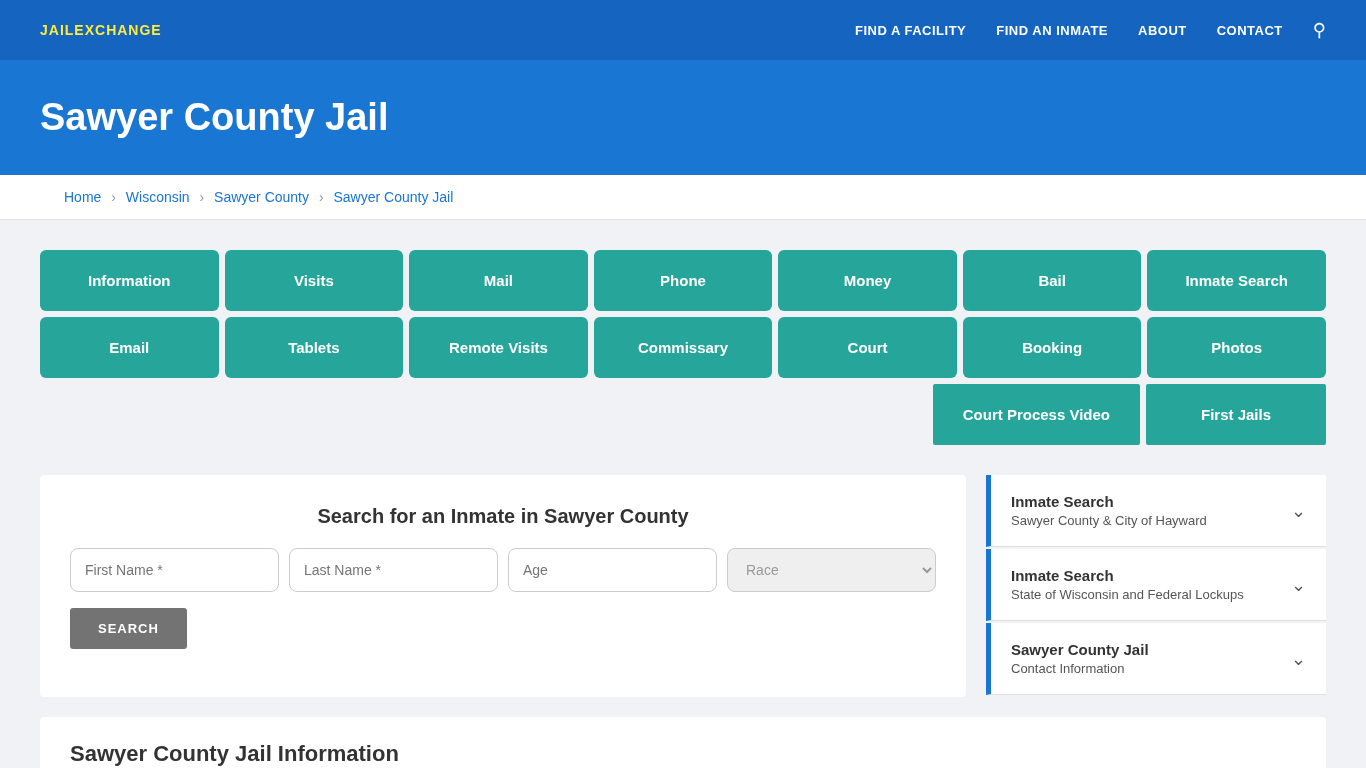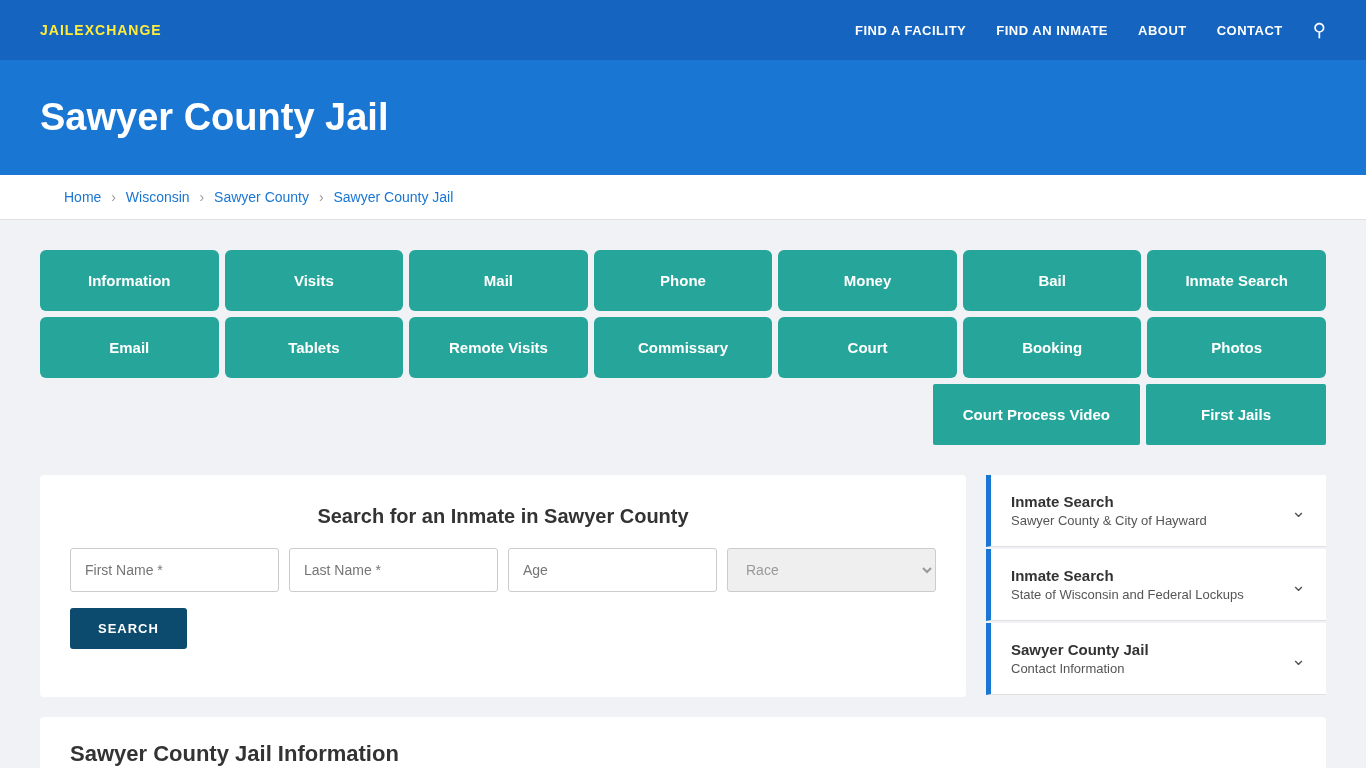--- a/index.html
+++ b/index.html
@@ -127,27 +127,27 @@
     .search-fields {
       display: flex;
       gap: 10px;
       margin-bottom: 16px;
       flex-wrap: wrap;
     }
     .search-fields input, .search-fields select {
       border: 1px solid #ccc;
       padding: 12px 14px;
       font-size: 14px;
-      border-radius: 3px;
+      border-radius: 8px;
       flex: 1;
       min-width: 100px;
       color: #999;
     }
     .search-btn {
-      background: #0c4a6e;
+      background: #737373;
       color: #fff;
       border: none;
       padding: 13px 28px;
       font-size: 13px;
       font-weight: 700;
       letter-spacing: 1px;
       cursor: pointer;
       border-radius: 3px;
       text-transform: uppercase;
     }

